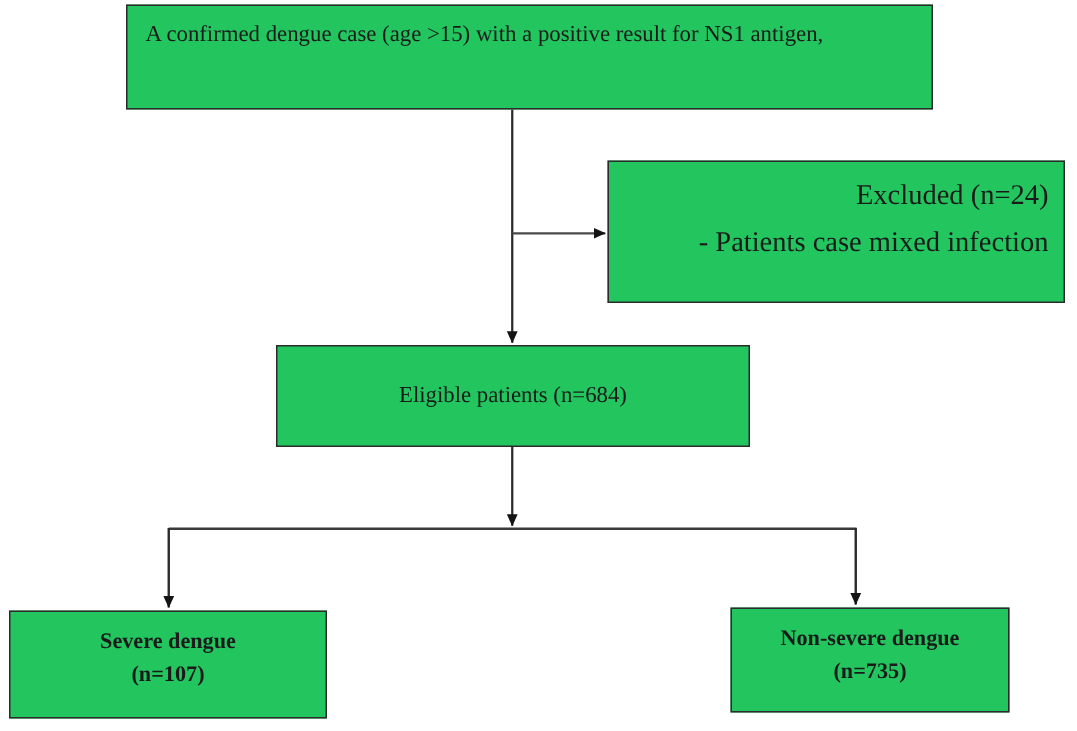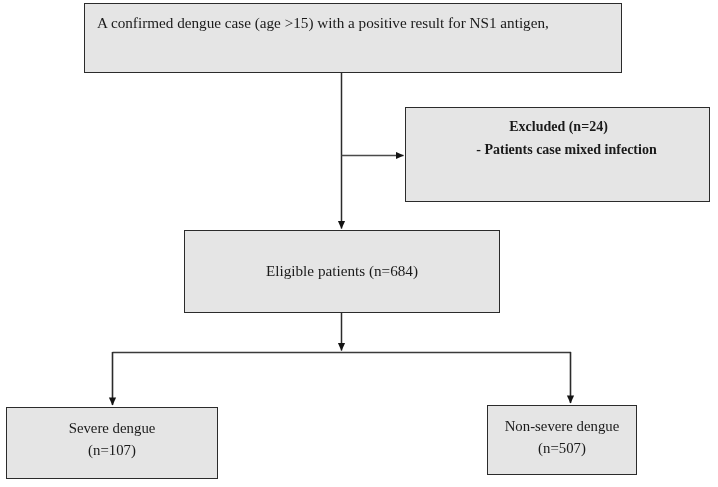--- a/index.html
+++ b/index.html
@@ -18,21 +18,21 @@
   #flow-canvas {
     position: absolute;
     left: 0;
     top: 0;
     width: 718px;
     height: 487px;
   }
   .node {
     position: absolute;
     box-sizing: border-box;
-    background: #e5e5e5;
+    background: #22c55e;
     border: 1.4px solid #2b2b2b;
     display: flex;
     flex-direction: column;
     justify-content: center;
     z-index: 2;
   }
   .node-line {
     font-size: 15.2px;
     line-height: 1.58;
     white-space: pre;
@@ -51,61 +51,61 @@
   
   #node-excluded {
     left: 405px;
     top: 107px;
     width: 305px;
     height: 95px;
     padding: 8px 10px 0 12px;
     justify-content: flex-start;
   }
   #node-excluded .node-line {
-    text-align: center;
-    font-size: 14px;
+    text-align: right;
+    font-size: 19px;
     line-height: 1.62;
-    font-weight: bold;
   }
   #node-excluded .bullet-line { padding-left: 16px; }
 
   
   #node-eligible {
     left: 184px;
     top: 230px;
     width: 316px;
-    height: 83px;
+    height: 68px;
     align-items: center;
     justify-content: center;
   }
   #node-eligible .node-line { text-align: center; }
 
   
   #node-severe {
     left: 6px;
     top: 407px;
     width: 212px;
     height: 72px;
     align-items: center;
     justify-content: center;
     padding-bottom: 8px;
   }
   #node-nonsevere {
     left: 487px;
     top: 405px;
-    width: 150px;
+    width: 186px;
     height: 70px;
     align-items: center;
     padding-bottom: 6px;
   }
   #node-severe .node-line,
   #node-nonsevere .node-line {
     text-align: center;
     font-size: 14.8px;
     line-height: 1.5;
+    font-weight: bold;
   }
 </style>
 </head>
 <body>
 
 <svg id="flow-canvas" viewBox="0 0 718 487" xmlns="http://www.w3.org/2000/svg">
   <defs>
     <marker id="arrowhead" markerWidth="9" markerHeight="9" refX="7.6" refY="4" orient="auto" markerUnits="userSpaceOnUse">
       <path d="M0,0.4 L8,4 L0,7.6 Z" fill="#141414"></path>
     </marker>
@@ -137,14 +137,14 @@
   <div class="node-line">Eligible patients (n=684)</div>
 </div>
 
 <div class="node" id="node-severe">
   <div class="node-line">Severe dengue</div>
   <div class="node-line">(n=107)</div>
 </div>
 
 <div class="node" id="node-nonsevere">
   <div class="node-line">Non-severe dengue</div>
-  <div class="node-line">(n=507)</div>
+  <div class="node-line">(n=735)</div>
 </div>
 
 </body></html>

